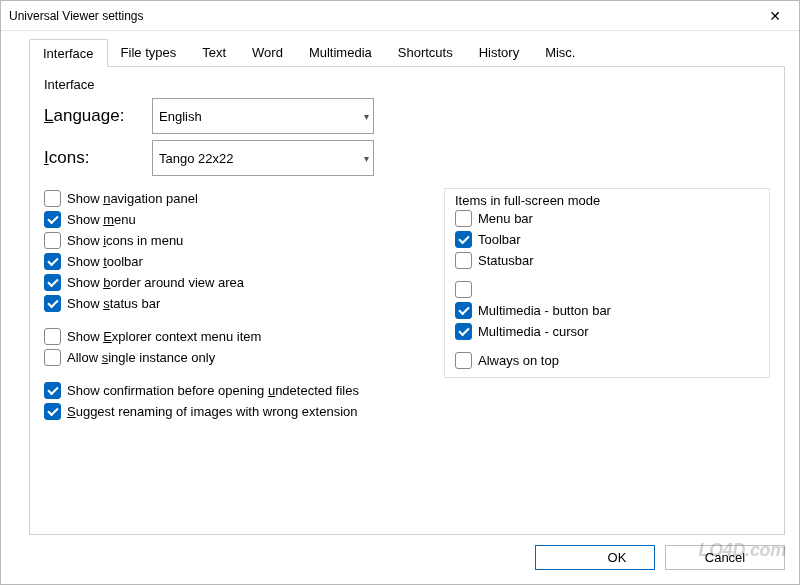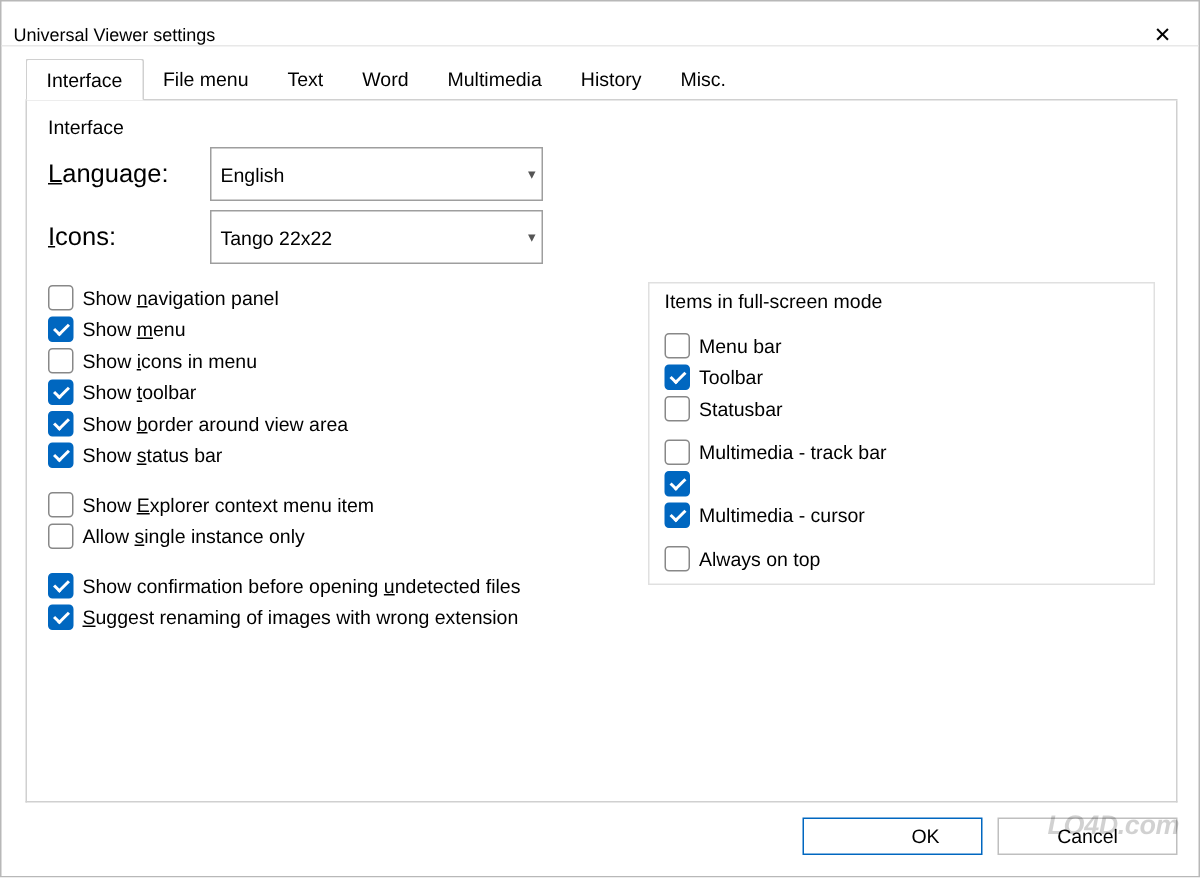--- a/index.html
+++ b/index.html
@@ -17,35 +17,35 @@
   width: 800px;
   height: 585px;
   border: 1px solid #b8b8b8;
   background: #fff;
   display: flex;
   flex-direction: column;
 }
 .titlebar {
   height: 30px;
   display: flex;
-  align-items: flex-end;
+  align-items: center;
   padding: 0 8px;
   border-bottom: 1px solid #e8e8e8;
 }
 .titlebar-title { flex: 1; font-size: 12px; }
 .titlebar-close {
   width: 32px;
   text-align: center;
   font-size: 14px;
   line-height: 1;
   cursor: pointer;
 }
 .client {
   flex: 1;
-  padding: 8px 14px 0 16px;
+  padding: 8px 14px 0 28px;
   display: flex;
   flex-direction: column;
 }
 .tabs {
   display: flex;
   border-bottom: 1px solid #d0d0d0;
 }
 .tab {
   padding: 6px 13px 5px;
   font-size: 13px;
@@ -118,21 +118,21 @@
 }
 .checkbox.checked::after {
   content: "";
   width: 4px;
   height: 8px;
   border: solid #fff;
   border-width: 0 2px 2px 0;
   transform: rotate(45deg) translate(-1px, -1px);
 }
 .gap { height: 12px; }
-.sub-label { margin-bottom: 12px; }
+.sub-label { margin-bottom: 0; }
 .box {
   border: 1px solid #e0e0e0;
   padding: 4px 10px 6px;
 }
 u { text-decoration: underline; }
 .button-row {
   display: flex;
   justify-content: flex-end;
   gap: 10px;
   padding: 10px 14px 14px 0;
@@ -168,24 +168,25 @@
 
 <div class="window">
   <div class="titlebar">
     <div class="titlebar-title">Universal Viewer settings</div>
     <div class="titlebar-close">✕</div>
   </div>
 
   <div class="client">
     <div class="tabs" id="tabs">
         <div class="tab active">Interface</div>
-        <div class="tab">File menu</div>
+        <div class="tab">File types</div>
         <div class="tab">Text</div>
         <div class="tab">Word</div>
         <div class="tab">Multimedia</div>
+        <div class="tab">Shortcuts</div>
         <div class="tab">History</div>
         <div class="tab">Misc.</div>
       </div>
 
     <div class="panel">
       <div class="group-label">Interface</div>
 
       <div class="row">
         <div class="row-label"><span id="lang-lbl"><span><u>L</u>anguage:</span></span></div>
         <div class="select">
@@ -267,24 +268,24 @@
                 </div>
                 <div class="check-row">
                   <span class="checkbox"></span>
                   <span>Statusbar</span>
                 </div>
               </div>
             <div class="gap" style="height:8px"></div>
             <div id="right2-list">
                 <div class="check-row">
                   <span class="checkbox"></span>
-                  <span>Multimedia - track bar</span>
                 </div>
                 <div class="check-row">
                   <span class="checkbox checked"></span>
+                  <span>Multimedia - button bar</span>
                 </div>
                 <div class="check-row">
                   <span class="checkbox checked"></span>
                   <span>Multimedia - cursor</span>
                 </div>
               </div>
             <div class="gap" style="height:8px"></div>
             <div id="right3-list">
                 <div class="check-row">
                   <span class="checkbox"></span>

